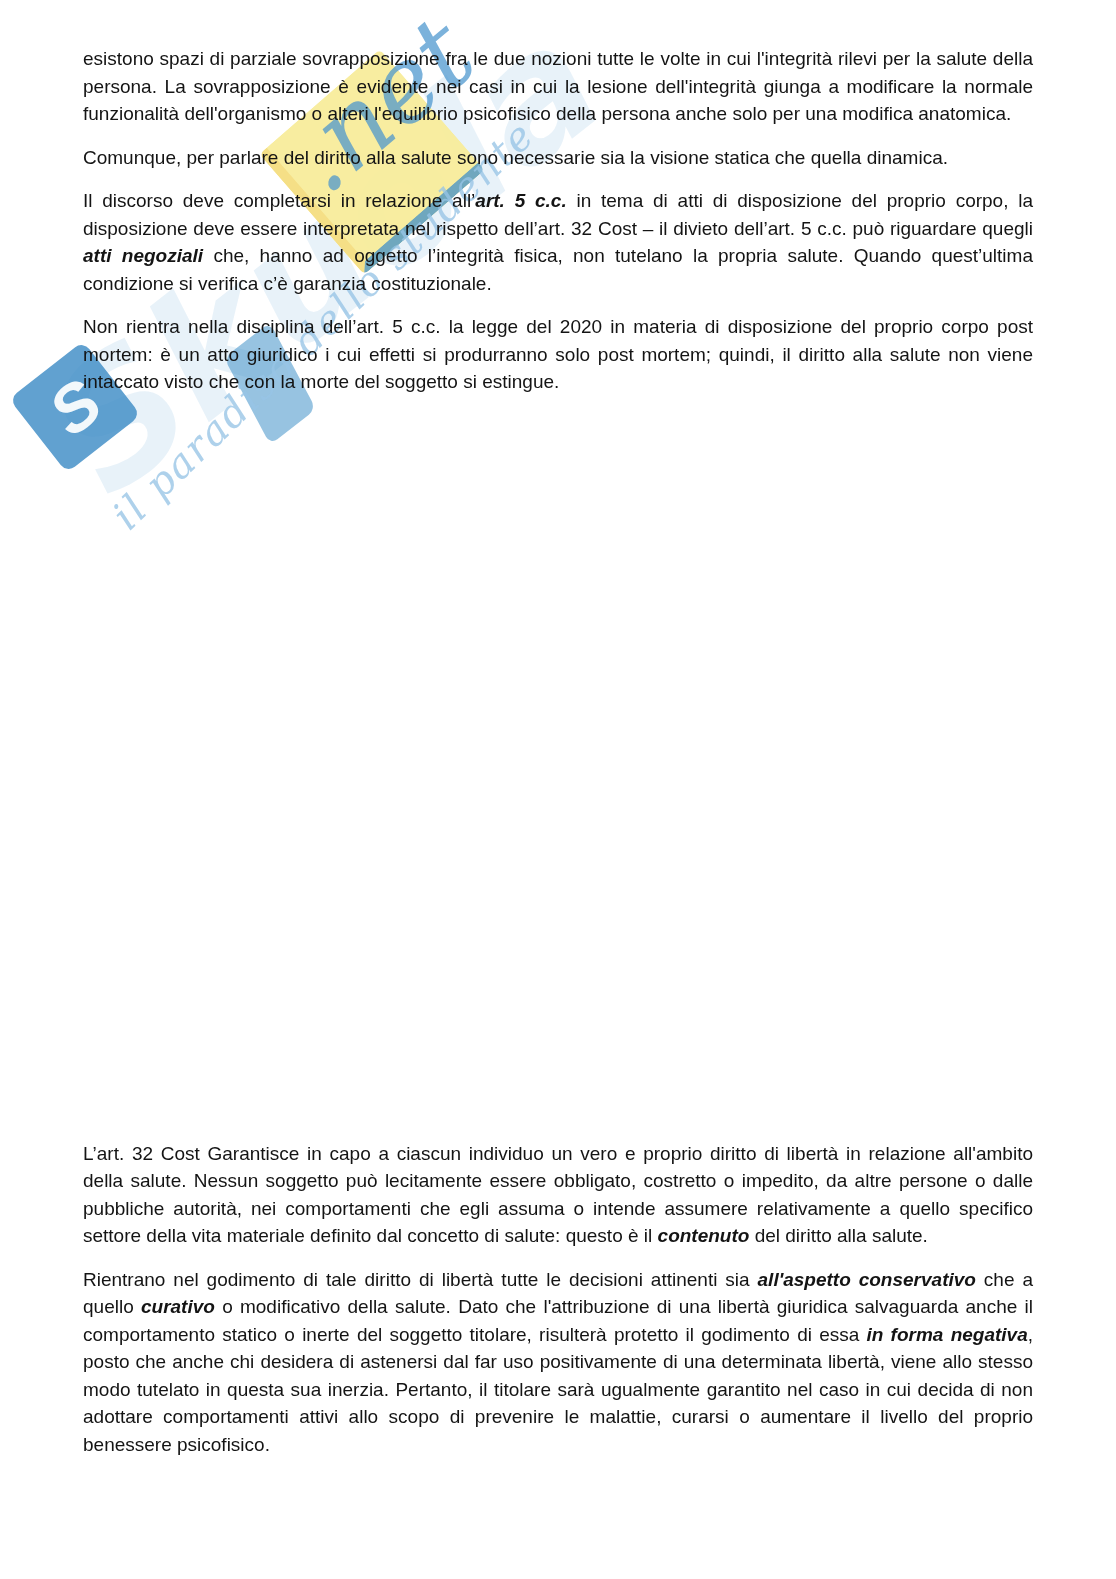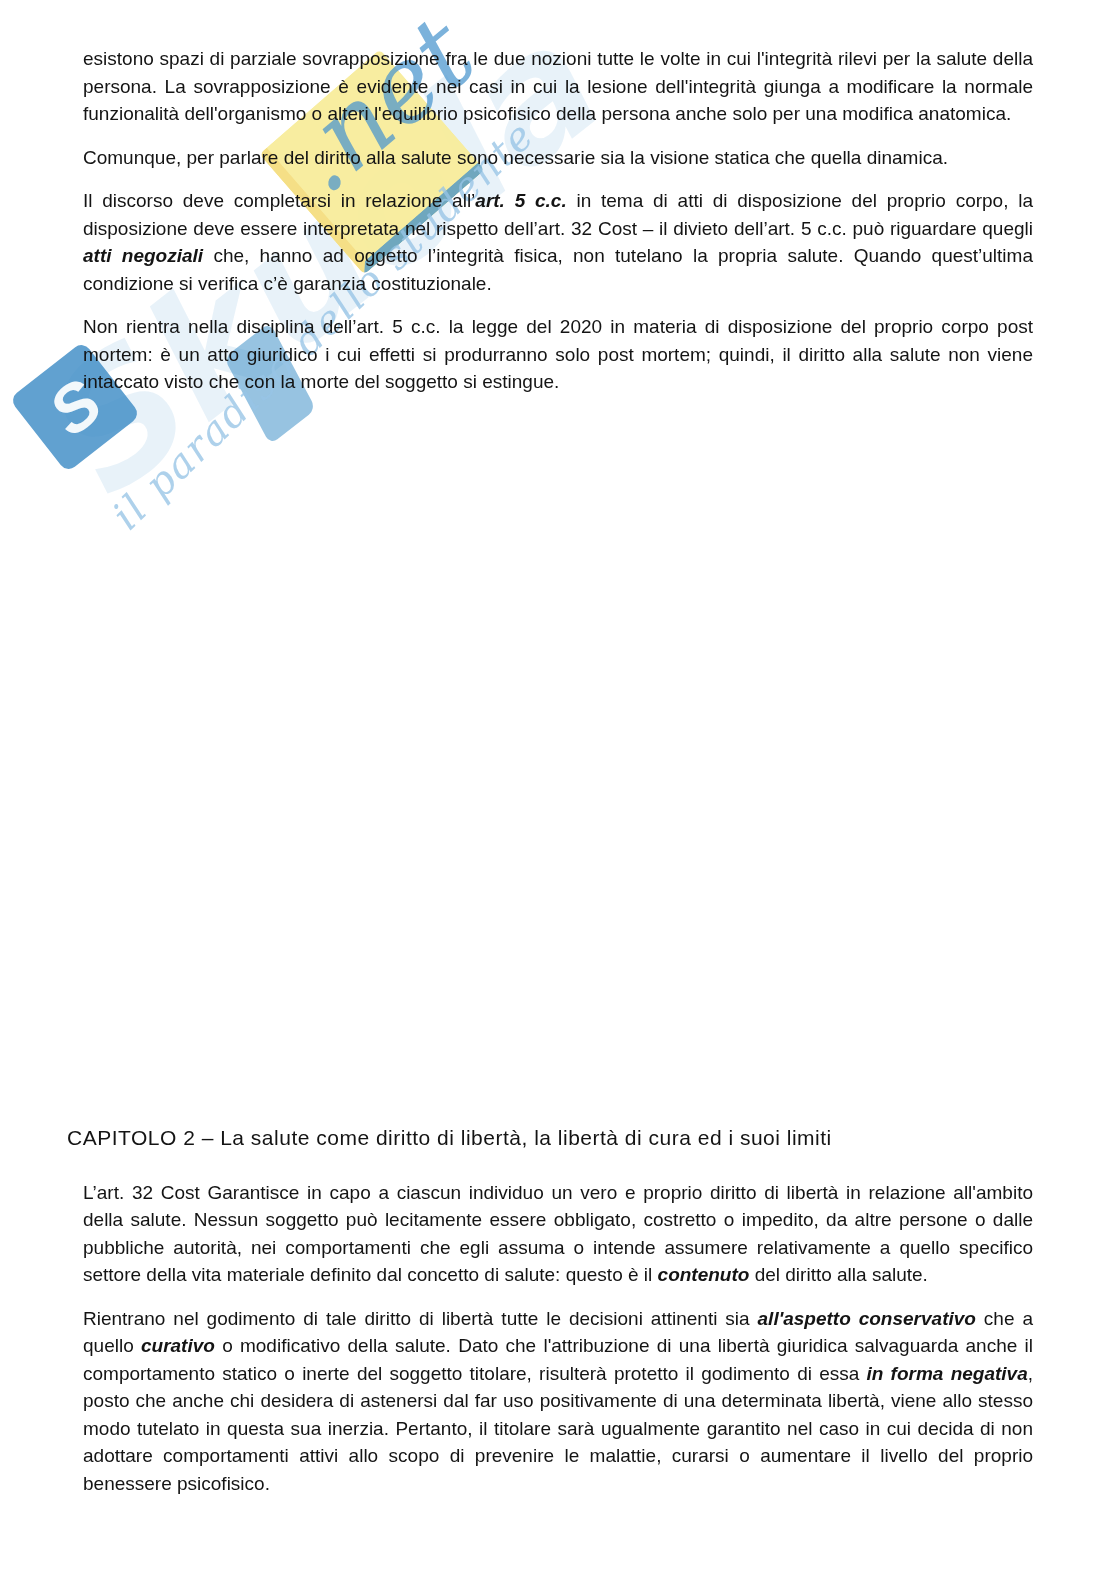--- a/index.html
+++ b/index.html
@@ -122,18 +122,17 @@
     <div class="wm-frag"></div>
     <div class="wm-tagline">il paradiso dello studente</div>
   </div>
 
   <div class="content">
     <p><span>esistono spazi di parziale sovrapposizione fra le due nozioni tutte le volte in cui l'integrità rilevi per la salute della persona. La sovrapposizione è evidente nei casi in cui la lesione dell'integrità giunga a modificare la normale funzionalità dell'organismo o alteri l'equilibrio psicofisico della persona anche solo per una modifica anatomica.</span></p>
     <p><span>Comunque, per parlare del diritto alla salute sono necessarie sia la visione statica che quella dinamica.</span></p>
     <p><span>Il discorso deve completarsi in relazione all’</span><b>art. 5 c.c.</b><span> in tema di atti di disposizione del proprio corpo, la disposizione deve essere interpretata nel rispetto dell’art. 32 Cost – il divieto dell’art. 5 c.c. può riguardare quegli </span><b>atti negoziali</b><span> che, hanno ad oggetto l’integrità fisica, non tutelano la propria salute. Quando quest’ultima condizione si verifica c’è garanzia costituzionale.</span></p>
     <p><span>Non rientra nella disciplina dell’art. 5 c.c. la legge del 2020 in materia di disposizione del proprio corpo post mortem: è un atto giuridico i cui effetti si produrranno solo post mortem; quindi, il diritto alla salute non viene intaccato visto che con la morte del soggetto si estingue.</span></p>
     <div class="big-gap"></div>
-    <h2 class="chapter-heading">CAPITOLO 2 – La salute come diritto di libertà, la libertà di cura ed i suoi limiti</h2>
     <p><span>L’art. 32 Cost Garantisce in capo a ciascun individuo un vero e proprio diritto di libertà in relazione all'ambito della salute. Nessun soggetto può lecitamente essere obbligato, costretto o impedito, da altre persone o dalle pubbliche autorità, nei comportamenti che egli assuma o intende assumere relativamente a quello specifico settore della vita materiale definito dal concetto di salute: questo è il </span><b>contenuto</b><span> del diritto alla salute.</span></p>
     <p><span>Rientrano nel godimento di tale diritto di libertà tutte le decisioni attinenti sia </span><b>all'aspetto conservativo</b><span> che a quello </span><b>curativo</b><span> o modificativo della salute. Dato che l'attribuzione di una libertà giuridica salvaguarda anche il comportamento statico o inerte del soggetto titolare, risulterà protetto il godimento di essa </span><b>in forma negativa</b><span>, posto che anche chi desidera di astenersi dal far uso positivamente di una determinata libertà, viene allo stesso modo tutelato in questa sua inerzia. Pertanto, il titolare sarà ugualmente garantito nel caso in cui decida di non adottare comportamenti attivi allo scopo di prevenire le malattie, curarsi o aumentare il livello del proprio benessere psicofisico.</span></p>
   </div>
 
 </div>
 
 </body></html>

